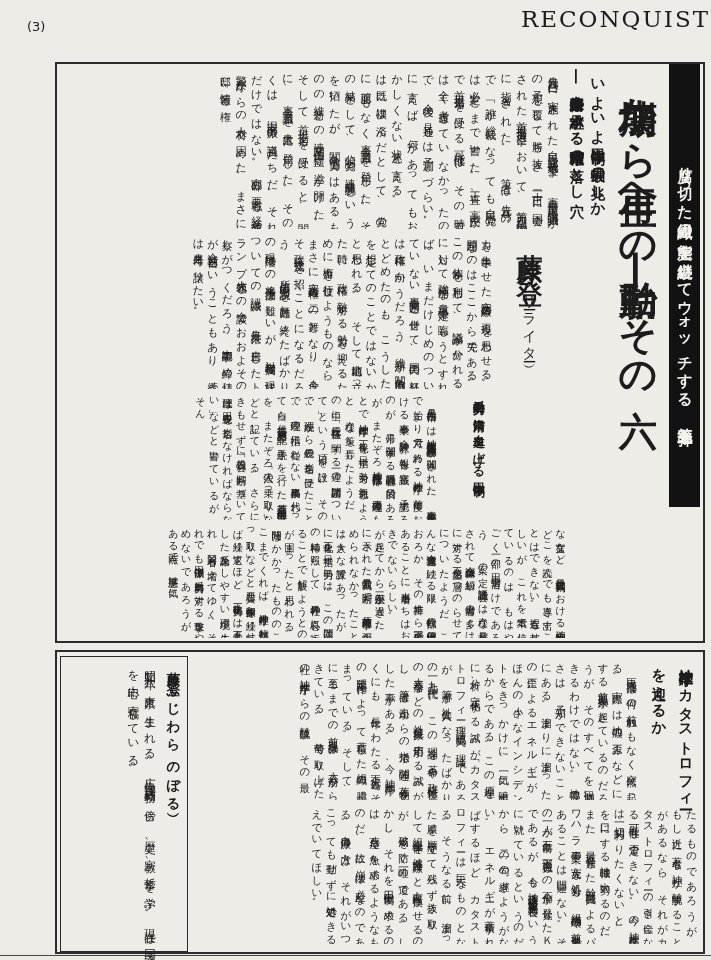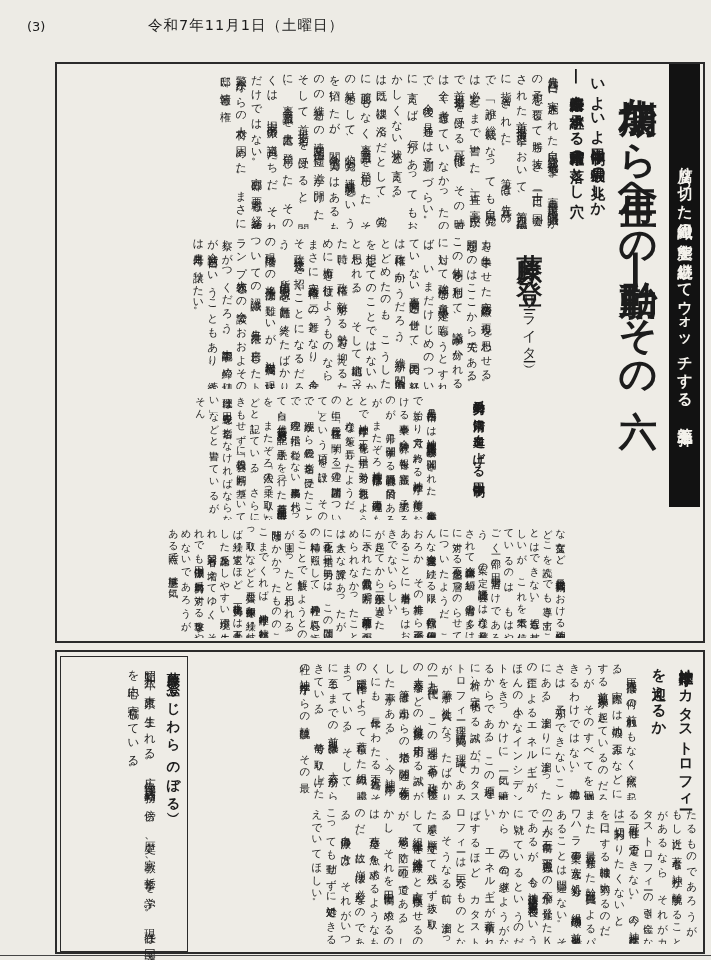--- a/index.html
+++ b/index.html
@@ -41,21 +41,21 @@
   #bio .bt{display:block;font-size:11.5px;line-height:16.5px;letter-spacing:2.2px;text-align:justify;}
   #bio .inner{width:100%;height:100%;}
   #bottomrule{position:absolute;left:0px;top:955px;width:711px;height:3px;border-top:1.5px solid #444;}
 </style>
 </head>
 <body>
 
 <div id="page">
 
   <div id="pgnum">(3)</div>
-  <div id="date">令和7年11月1日（土曜日）</div>
+  <div id="masthead">RECONQUIST</div>
 
   <div id="abox">
     <div id="banner" class="vtext">腐り切った組織の実態を継続してウォッチする　第九十五弾</div>
     <div id="headline" class="vtext">崩壊から再生への胎動―その六</div>
     <div id="subheads" class="vtext">
       <span>いよいよ田中体制に破局の兆しか</span>
       <span>―安倍路線を継承する高市政権の落とし穴</span>
     </div>
     <div id="author" class="vtext">
       <span class="an">藤原 登</span><span class="ar">（フリーライター）</span>

